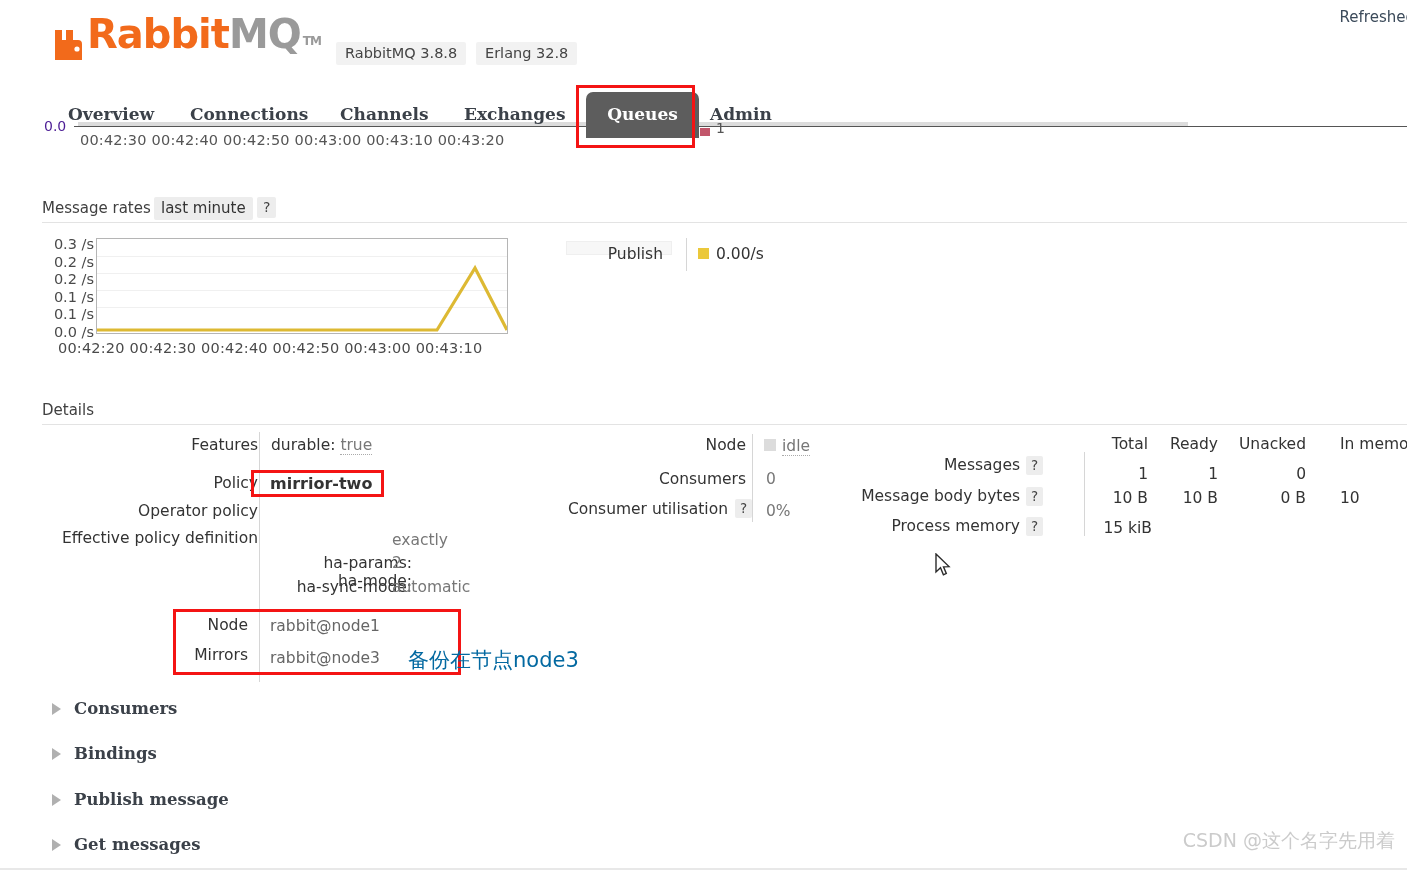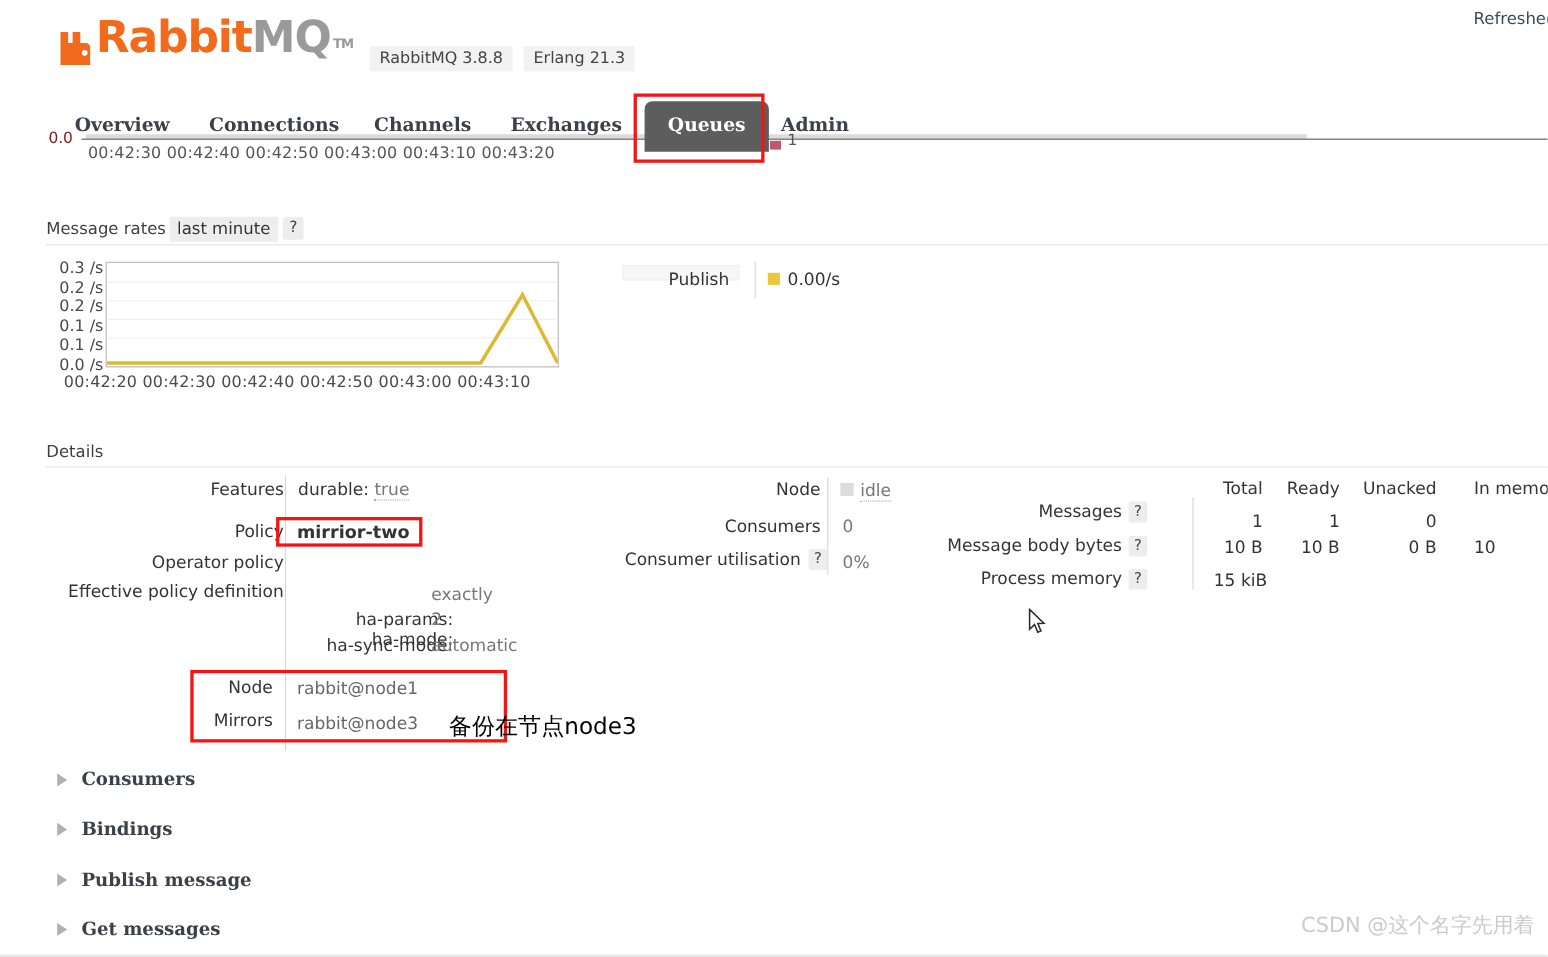--- a/index.html
+++ b/index.html
@@ -37,21 +37,21 @@
     position: absolute; top: 0; font-size: 17px; font-weight: bold; color: #3b4149;
     padding: 12px 16px 14px 16px; white-space: nowrap;
     font-family: "DejaVu Serif", "Liberation Serif", serif;
   }
   .tab.active { background: #5d5d5d; color: #ffffff; border-radius: 7px 7px 0 0; }
 
   
   .topchart { position: absolute; left: 0; top: 108px; width: 1407px; height: 52px; z-index: 1; }
   .topchart .axis-line { position: absolute; left: 74px; top: 18px; width: 1333px; height: 1px; background: #555; }
   .topchart .grid-line { position: absolute; left: 78px; top: 14px; width: 1110px; height: 4px; background: #dcdcdc; }
-  .topchart .ylab { position: absolute; left: 44px; top: 10px; font-size: 14px; color: #7f1d1d; }
+  .topchart .ylab { position: absolute; left: 44px; top: 10px; font-size: 14px; color: #4c1d95; }
   .topchart .xlabels { position: absolute; left: 80px; top: 24px; font-size: 14.5px; color: #555;
                        letter-spacing: 0.2px; white-space: nowrap; }
   .topchart .legend-ghost { position: absolute; left: 622px; top: 15px; font-size: 14px; color: #777;
                             white-space: nowrap; }
   .topchart .legend-sq { position: absolute; left: 700px; top: 20px; width: 10px; height: 8px; background: #c2566b; }
   .topchart .legend-v { position: absolute; left: 716px; top: 12px; font-size: 14px; color: #555; }
 
   
   .sec-title { position: absolute; font-size: 15px; color: #404040; }
   .sec-rule { position: absolute; height: 1px; background: #e3e3e3; }
@@ -118,21 +118,21 @@
 
   
   .collapse { position: absolute; left: 52px; font-size: 16.5px; font-weight: bold; color: #3b4149;
               font-family: "DejaVu Serif", "Liberation Serif", serif; }
   .tri { position: absolute; left: 0; top: 4px; width: 0; height: 0;
          border-left: 9px solid #b0b0b0; border-top: 6px solid transparent; border-bottom: 6px solid transparent; }
   .collapse-label { position: absolute; left: 22px; top: 0; white-space: nowrap; }
 
   
   .redbox { position: absolute; border: 3px solid #f41414; z-index: 9; pointer-events: none; }
-  .cn-note { position: absolute; color: #000000; font-size: 21px; z-index: 10; white-space: nowrap;
+  .cn-note { position: absolute; color: #0369a1; font-size: 21px; z-index: 10; white-space: nowrap;
              font-family: "DejaVu Sans", sans-serif; }
   .watermark { position: absolute; right: 12px; bottom: 16px; font-size: 19px; color: #cbcbcb; white-space: nowrap; }
 
   .cursor { position: absolute; z-index: 12; }
   .bottom-rule { position: absolute; left: 0; bottom: 0; width: 1407px; height: 2px; background: #e8e8e8; }
 </style>
 </head>
 <body>
 
 <div id="root">
@@ -143,21 +143,21 @@
         <svg width="30" height="34" viewBox="0 0 30 34">
           <path d="M1 3 h7 v10 h4 V3 h7 v10 h5 a4 4 0 0 1 4 4 v16 H1 Z" fill="#f26a1b"></path>
           <circle cx="23" cy="22" r="2.6" fill="#ffffff"></circle>
         </svg>
       </div>
       <div class="logo-text">
         <span class="logo-rabbit">Rabbit</span><span class="logo-mq">MQ</span><span class="logo-tm">TM</span>
       </div>
     </div>
     <div class="ver-badge v1">RabbitMQ 3.8.8</div>
-    <div class="ver-badge v2">Erlang 21.3</div>
+    <div class="ver-badge v2">Erlang 32.8</div>
     <div class="refresh-text">Refreshed</div>
   </div>
 
   <div class="topchart">
     <div class="ylab">0.0</div>
     <div class="grid-line"></div>
     <div class="axis-line"></div>
     <div class="xlabels">00:42:30  00:42:40  00:42:50  00:43:00  00:43:10  00:43:20</div>
     <div class="legend-ghost">Total</div>
     <div class="legend-sq"></div>

